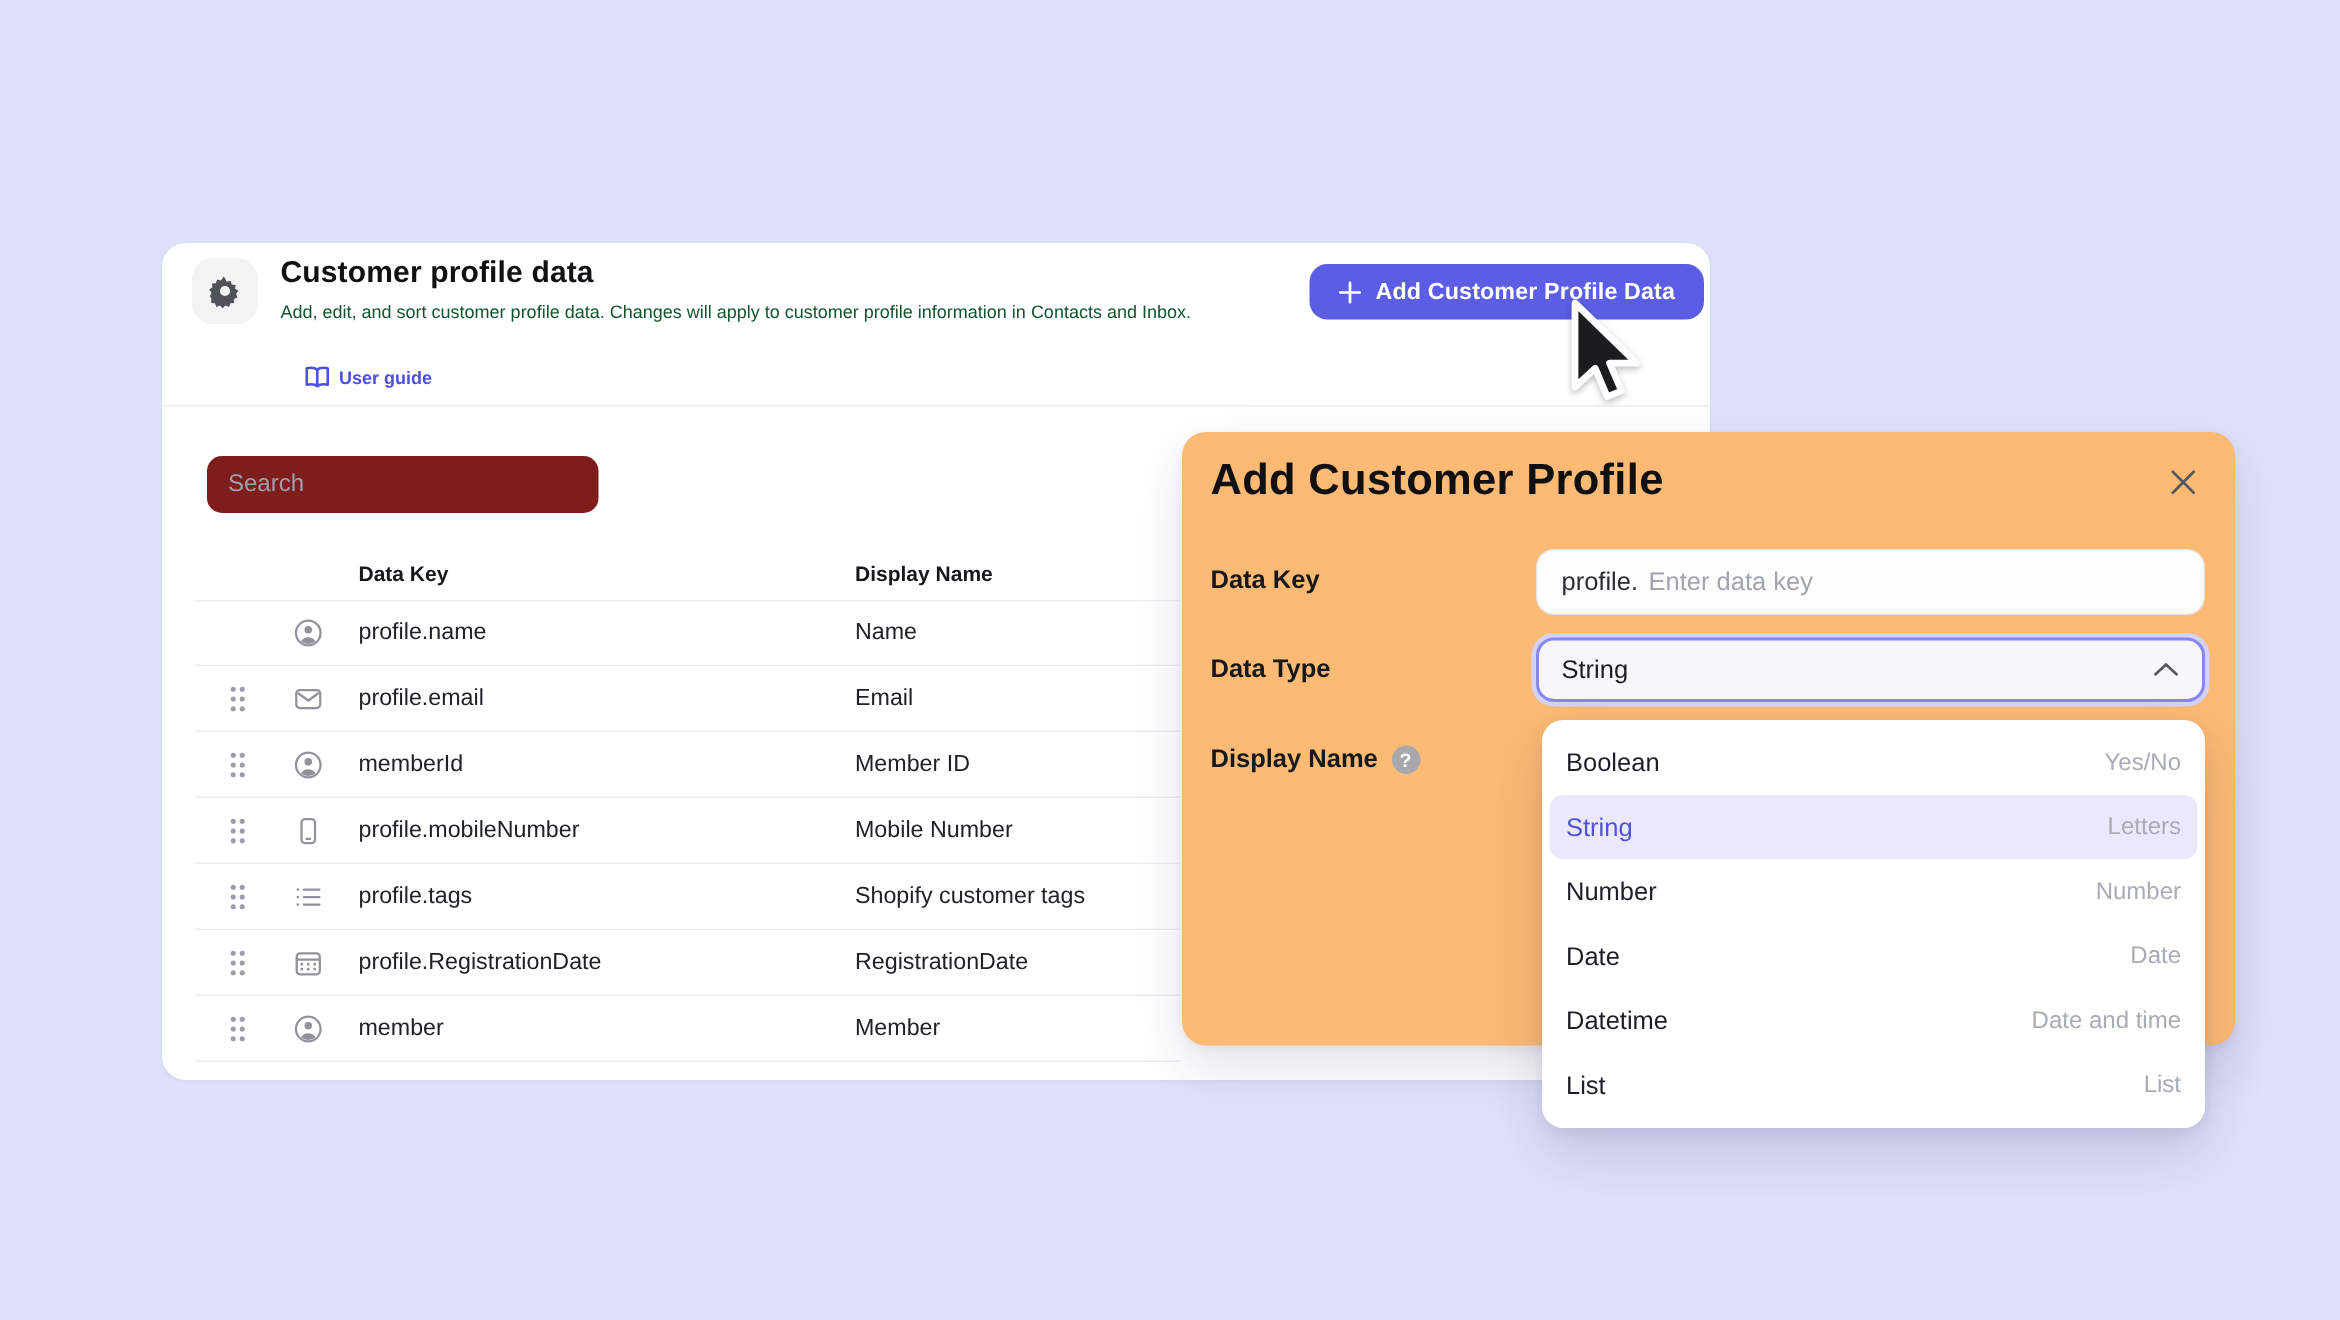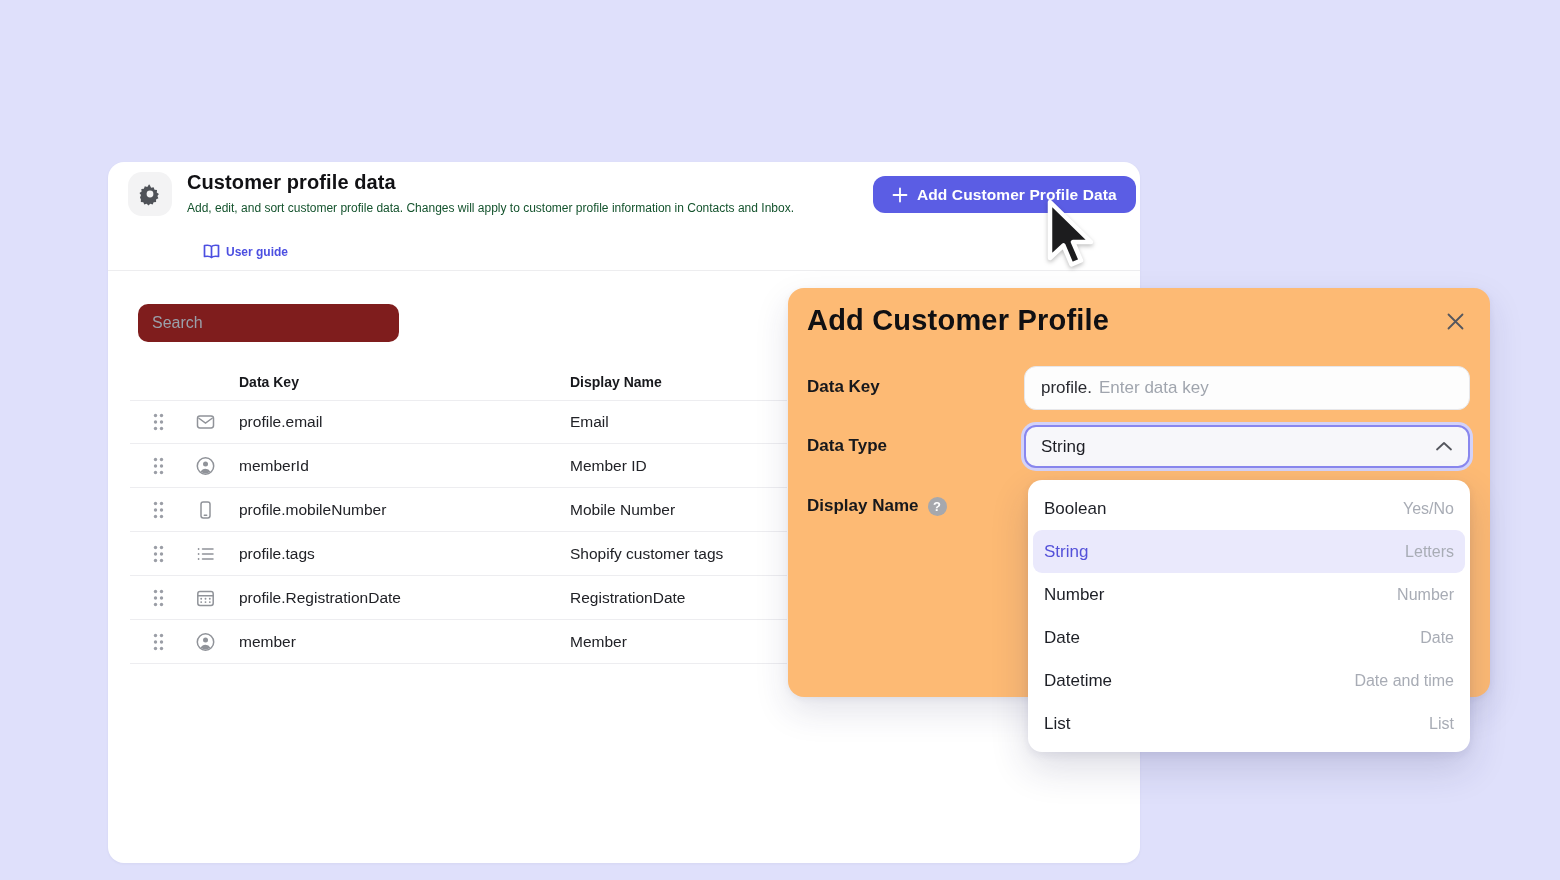--- a/index.html
+++ b/index.html
@@ -6,21 +6,21 @@
   body{
     width:1560px;height:880px;overflow:hidden;position:relative;
     background:#dfe0fb;
     font-family:"Liberation Sans", sans-serif;
     -webkit-font-smoothing:antialiased;
   }
   .stage{position:absolute;inset:0;}
 
   
   .card{
-    position:absolute;left:108px;top:162px;width:1032px;height:701px;
+    position:absolute;left:108px;top:162px;width:1032px;height:558px;
     background:#ffffff;border-radius:16px;overflow:hidden;
     box-shadow:0 1px 3px rgba(30,30,80,.05);
   }
   .gear-badge{
     position:absolute;left:20px;top:10px;width:44px;height:44px;
     background:#f3f3f4;border-radius:14px;display:flex;align-items:center;justify-content:center;
   }
   .page-title{
     position:absolute;left:79px;top:9px;margin:0;
     font-size:20px;font-weight:700;color:#111114;letter-spacing:.1px;
@@ -170,20 +170,31 @@
       <span>Search</span>
     </div>
 
     <div class="thead">
       <span class="col-key">Data Key</span>
       <span class="col-name">Display Name</span>
     </div>
 
     <div class="trows">
 
+      <div class="trow">
+        <span class="ticon">
+          <svg width="19" height="19" viewBox="0 0 19 19">
+              <circle cx="9.5" cy="9.5" r="8.2" fill="none" stroke="#909399" stroke-width="1.5"></circle>
+              <circle cx="9.5" cy="7.4" r="2.5" fill="#909399"></circle>
+              <path d="M4.6 15.2 a5.6 5.6 0 0 1 9.8 0 a8.2 8.2 0 0 1 -9.8 0 Z" fill="#909399"></path>
+            </svg>
+        </span>
+        <span class="key">profile.name</span>
+        <span class="dname">Name</span>
+      </div>
 
       <div class="trow">
         <span class="drag">
           <svg width="13" height="19" viewBox="0 0 13 19" fill="#9b9ea6">
               <circle cx="3.5" cy="3" r="1.7"></circle>
               <circle cx="9.5" cy="3" r="1.7"></circle>
               <circle cx="3.5" cy="9.5" r="1.7"></circle>
               <circle cx="9.5" cy="9.5" r="1.7"></circle>
               <circle cx="3.5" cy="16" r="1.7"></circle>
               <circle cx="9.5" cy="16" r="1.7"></circle>

